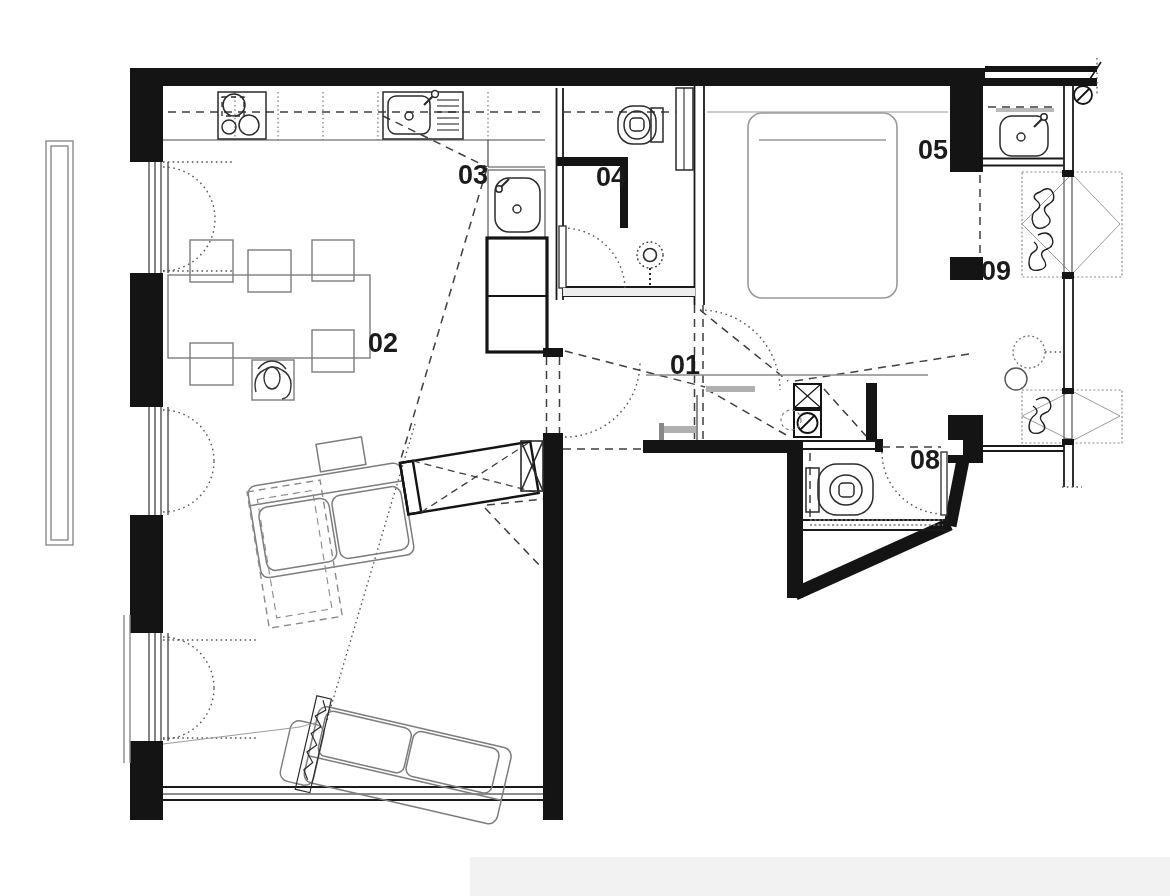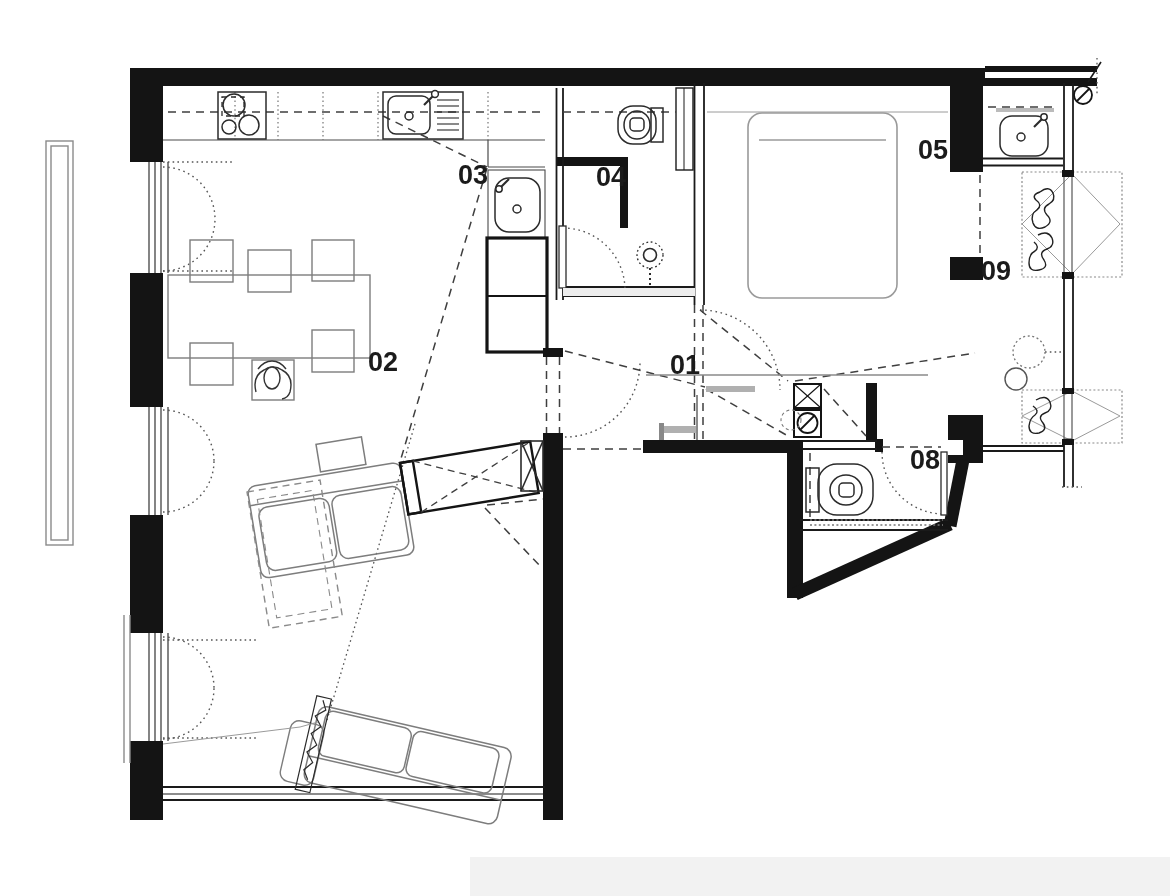--- a/index.html
+++ b/index.html
@@ -337,20 +337,20 @@
   </g>
   <g transform="rotate(13 322 700)" stroke="#2b2b2b" stroke-width="1.2" fill="none">
     <rect x="316" y="697" width="15" height="96"></rect>
     <path d="M323,700 l5,9 l-9,8 l8,9 l-8,9 l8,10 l-8,9 l8,9 l-7,9 l6,9"></path>
   </g>
   <path d="M163,744 L300,727 L318,722" stroke="#9a9a9a" stroke-width="1" fill="none"></path>
 
 </svg>
 
 <div class="lbl" style="left:638px;top:352px;margin-left:32px;">01</div>
-<div class="lbl" style="left:368px;top:349px;">02</div>
+<div class="lbl" style="left:368px;top:330px;">02</div>
 <div class="lbl" style="left:458px;top:162px;">03</div>
 <div class="lbl" style="left:596px;top:164px;">04</div>
 <div class="lbl" style="left:918px;top:137px;">05</div>
 <div class="lbl" style="left:910px;top:447px;">08</div>
 <div class="lbl" style="left:981px;top:258px;">09</div>
 
 </div>
 
 </body></html>

